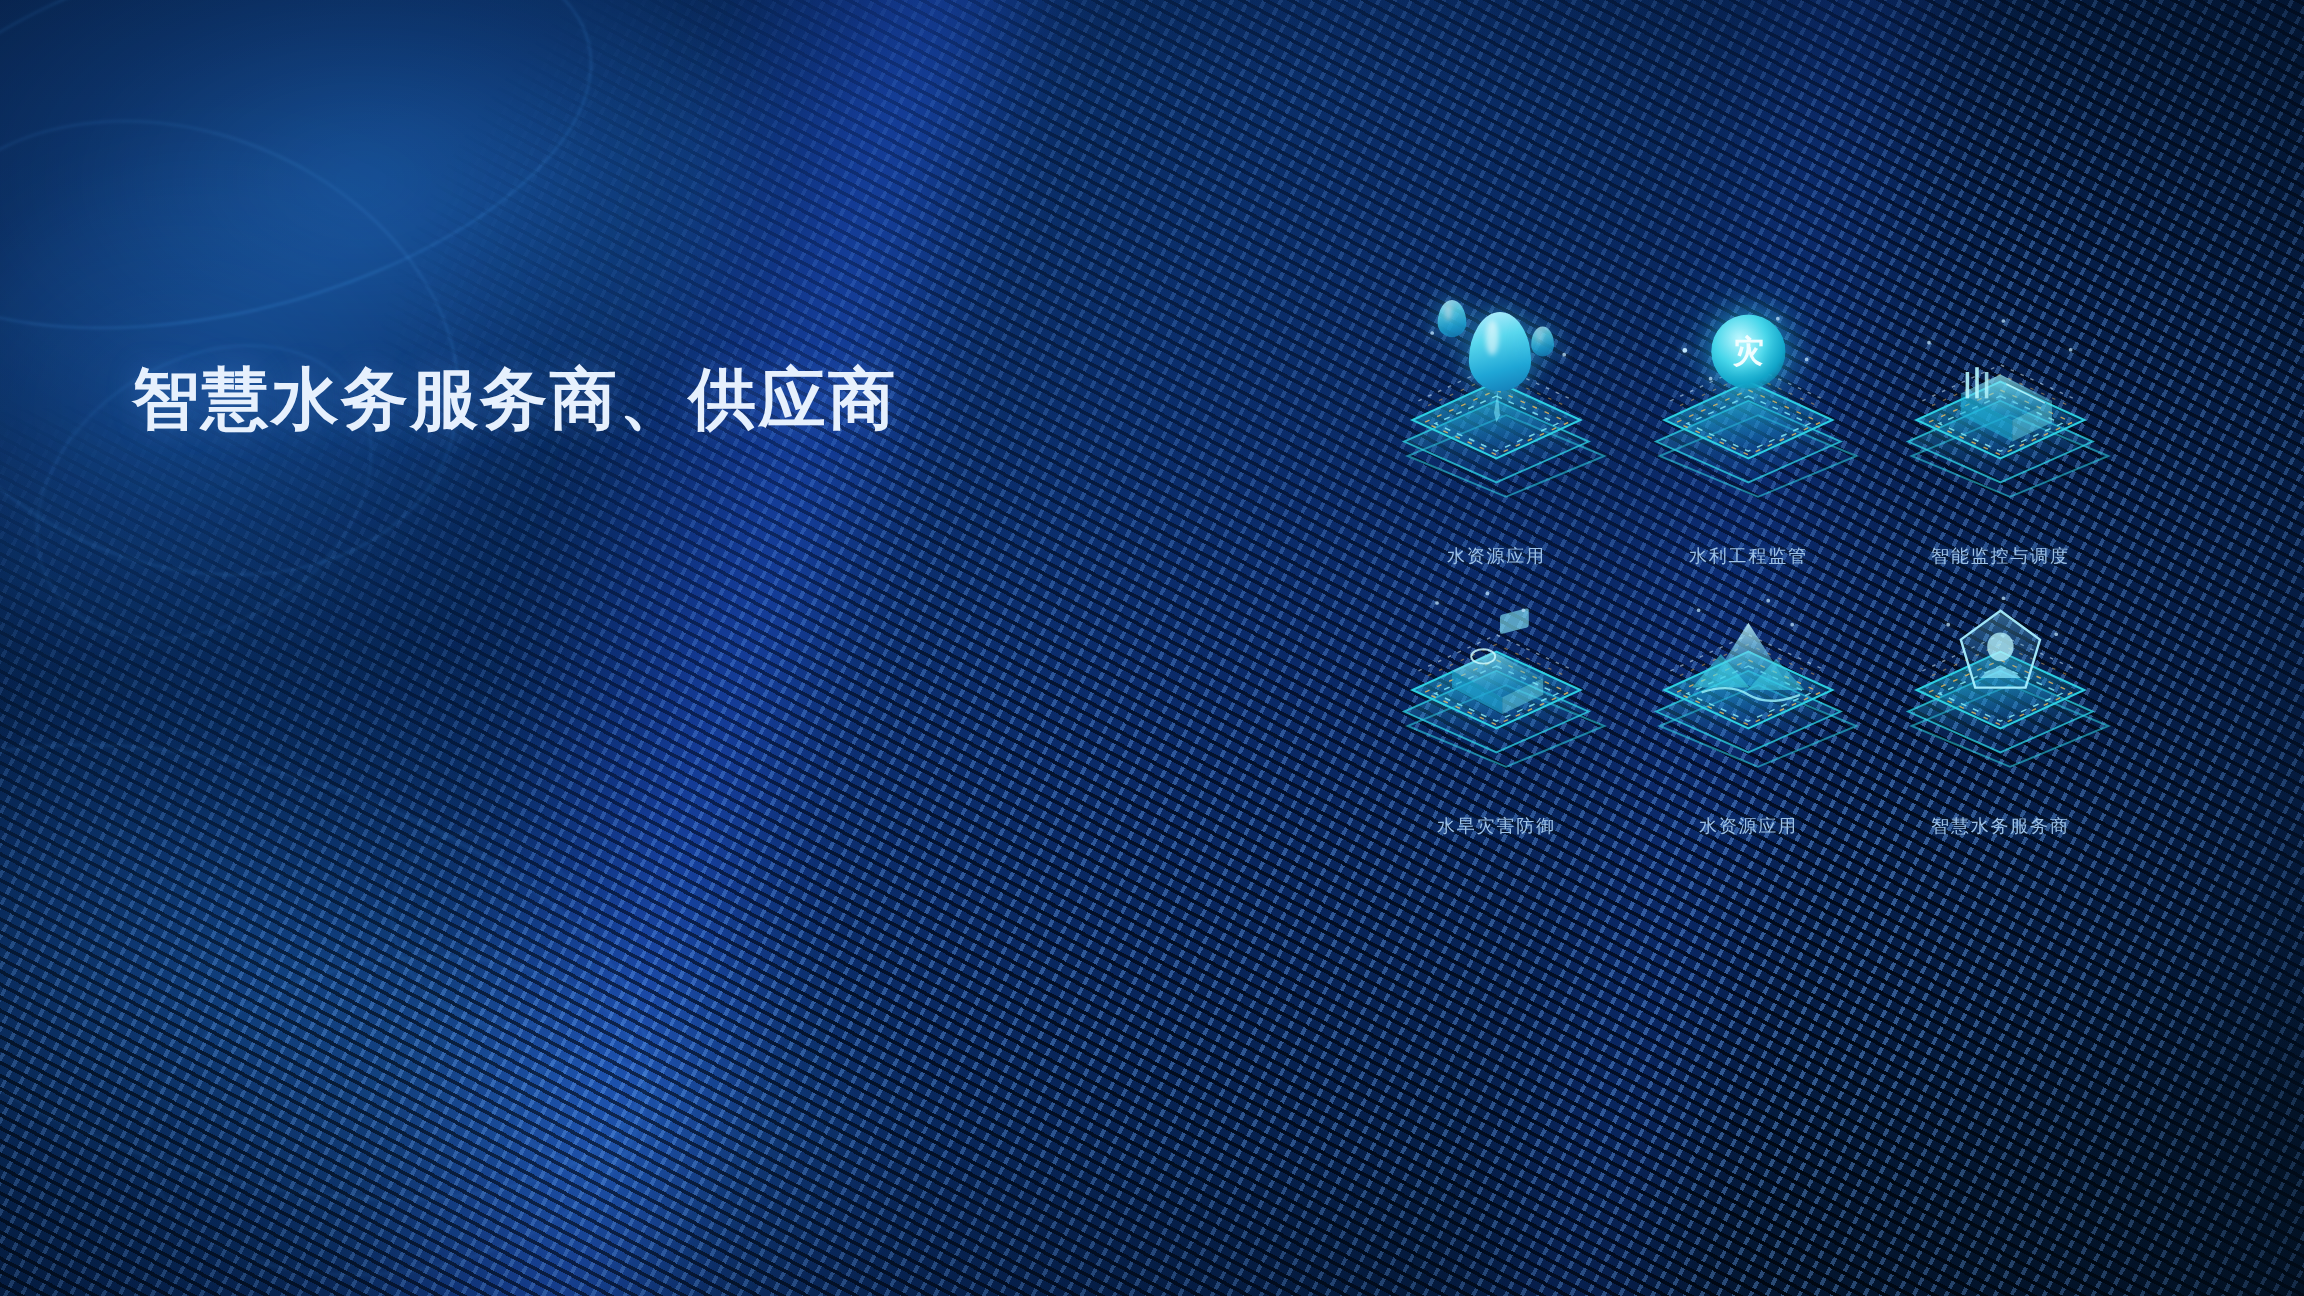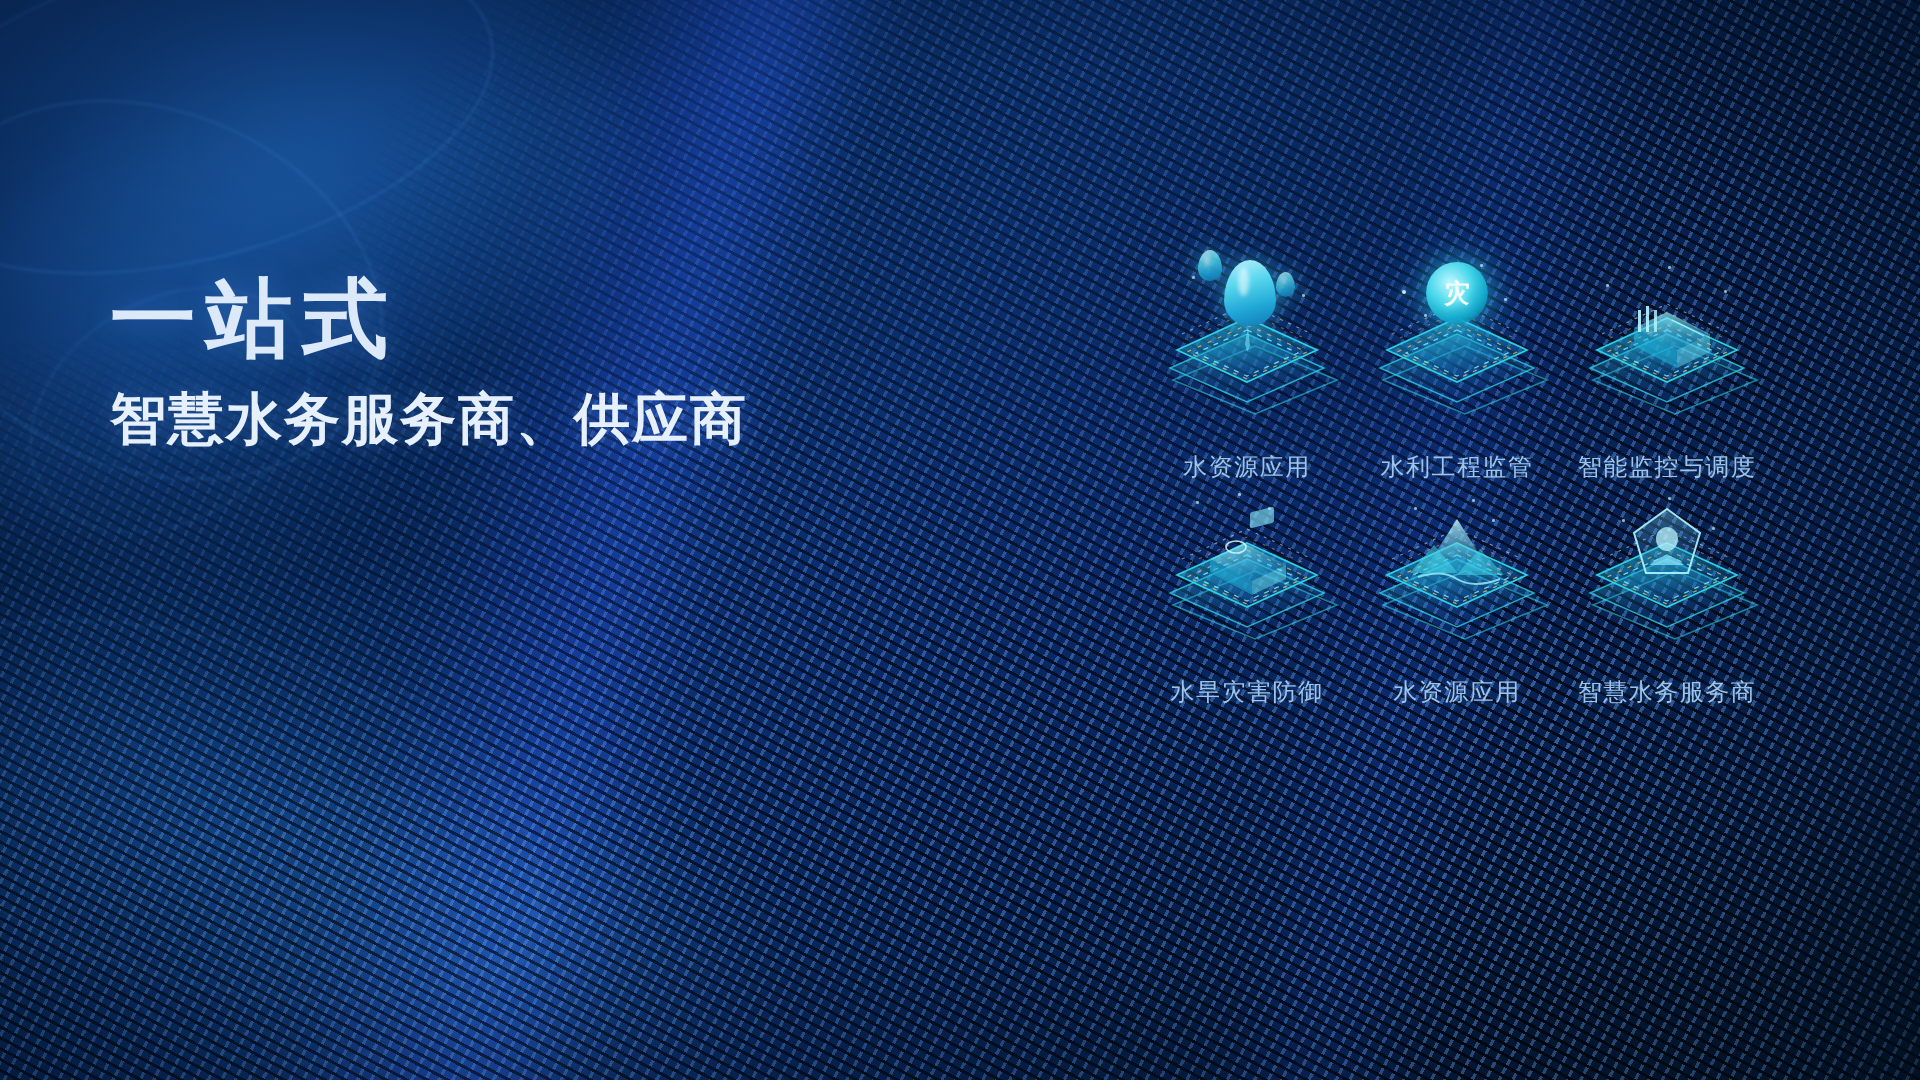--- a/index.html
+++ b/index.html
@@ -87,22 +87,22 @@
 
   
   .grid{
     position:absolute; left:1142px; top:268px;
     display:grid; grid-template-columns:repeat(3, 210px); grid-auto-rows:225px;
     column-gap:0px; row-gap:0px;
   }
   .cell{ position:relative; display:flex; flex-direction:column; align-items:center; }
   .art{ position:relative; width:190px; height:150px; }
   .caption{
-    position:absolute; bottom:10px; left:50%; transform:translateX(-50%);
-    white-space:nowrap; font-size:24px; letter-spacing:1.5px;
+    position:absolute; bottom:20px; left:50%; transform:translateX(-50%);
+    white-space:nowrap; font-size:15px; letter-spacing:1.5px;
     color:#9fc4e8; text-shadow:0 0 10px rgba(60,130,220,0.45);
   }
 
   .art svg{ position:absolute; left:0; top:0; overflow:visible; }
 
   
   .spark{ position:absolute; width:4px; height:4px; border-radius:50%;
           background:#bfe6ff; box-shadow:0 0 7px rgba(150,220,255,0.95); }
   .spark.sm{ width:2.5px; height:2.5px; opacity:.75; }
 
@@ -146,21 +146,20 @@
   <div class="strand" style="left:320px;top:700px;width:180px;height:150px;transform:rotate(40deg);opacity:.5;"></div>
   <div class="strand" style="left:430px;top:880px;width:120px;height:90px;opacity:.45;"></div>
 
   <div class="halftone band-a"></div>
   <div class="halftone band-b"></div>
   <div class="halftone band-c"></div>
 
   <div class="vignette"></div>
 
   <div class="headline">
-    <div class="title-main">一站式</div>
     <div class="title-sub">智慧水务服务商、供应商</div>
   </div>
 
   <div class="grid" id="capability-grid">
       <div class="cell">
         <div class="art">
   <svg width="190" height="150" viewBox="0 0 190 150" aria-hidden="true">
     <defs>
       <linearGradient id="plate0" x1="0" y1="0" x2="0.4" y2="1">
         <stop offset="0%" stop-color="#3fe0e8" stop-opacity="0.55"></stop>

